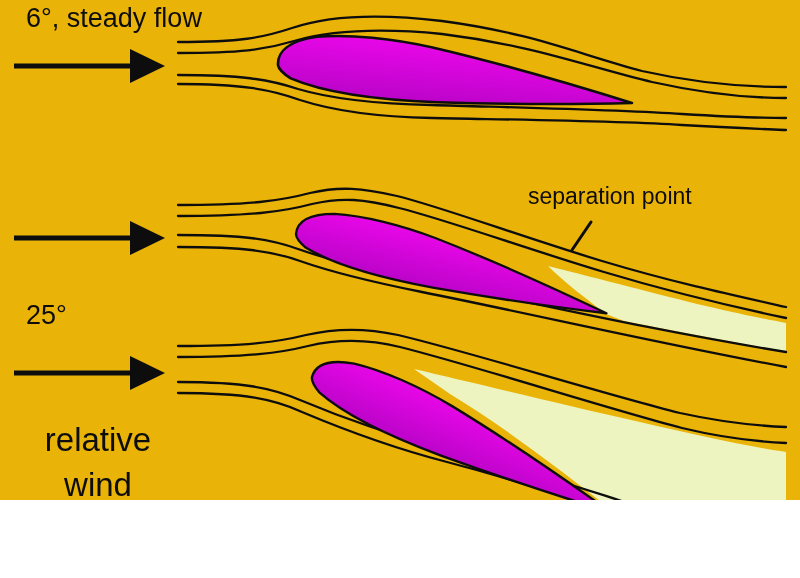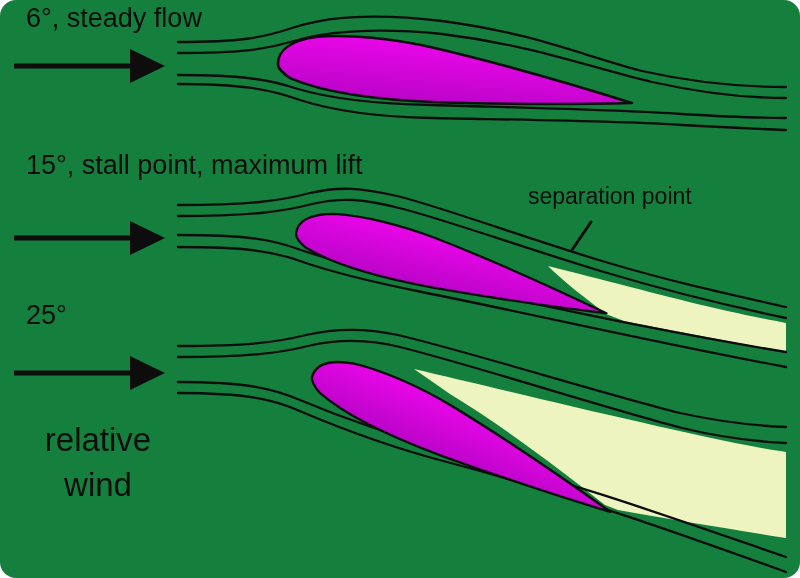--- a/index.html
+++ b/index.html
@@ -1,24 +1,23 @@
 <!DOCTYPE html>
 <html><head>
 <meta charset="utf-8">
 <style>
   html, body { margin: 0; padding: 0; background: #ffffff; }
   #stage {
     position: relative;
     width: 800px;
-    height: 578px;
-    background: #15803d;
+    height: 500px;
+    background: #eab308;
     font-family: "Liberation Sans", sans-serif;
     color: #0d0d0d;
     overflow: hidden;
-    border-radius: 16px;
   }
   #drawing { position: absolute; left: 0; top: 0; }
   .lbl {
     position: absolute;
     color: #0d0d0d;
     white-space: nowrap;
     line-height: 1.15;
   }
   .lbl-row { font-size: 27px; }
   .lbl-sep-point { font-size: 23px; }
@@ -96,21 +95,20 @@
         <line x1="14" y1="373" x2="133" y2="373" stroke-width="5" stroke="#0d0d0d"></line>
         <polygon points="130,356 130,390 165,373" fill="#0d0d0d"></polygon>
       </g>
     </g>
 
     <line x1="591" y1="222" x2="572" y2="250" stroke-width="3" stroke-linecap="round" stroke="#0d0d0d"></line>
   </svg>
 
   <div class="lbl lbl-row" style="left:26px; top:3px;">6°, steady flow</div>
 
-  <div class="lbl lbl-row" style="left:26px; top:150px;">15°, stall point, maximum lift</div>
 
   <div class="lbl lbl-row" style="left:26px; top:300px;">25°</div>
 
   <div class="lbl lbl-sep-point" style="left:528px; top:183px;">separation point</div>
 
   <div class="lbl lbl-center lbl-rel-wind" style="left:8px; top:417px;">relative wind</div>
 
 
 </div>
 

